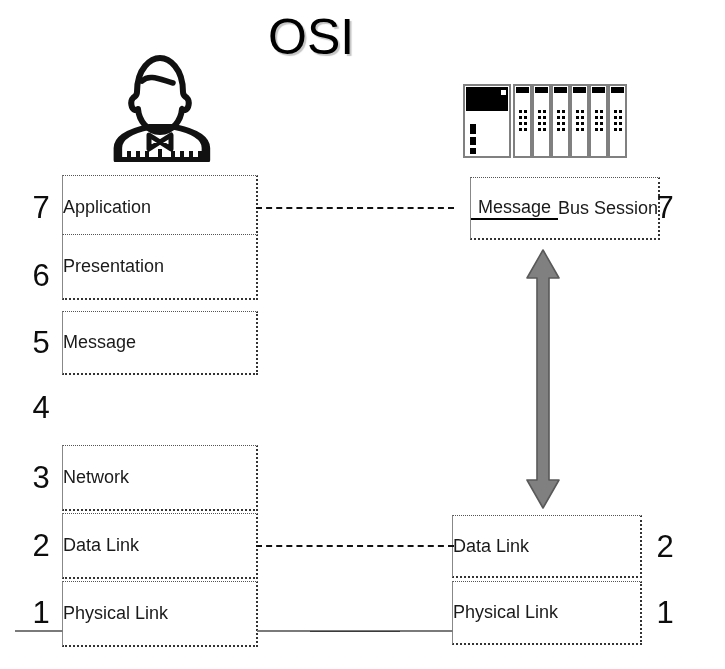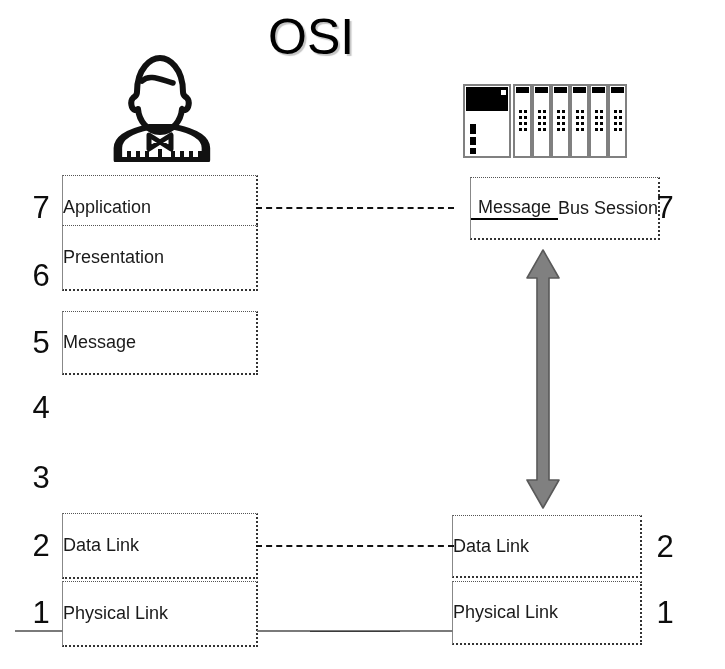--- a/index.html
+++ b/index.html
@@ -259,25 +259,28 @@
   <div class="num num-left" style="top:260px">6</div>
   <div class="num num-left" style="top:327px">5</div>
   <div class="num num-left" style="top:392px">4</div>
   <div class="num num-left" style="top:462px">3</div>
   <div class="num num-left" style="top:530px">2</div>
   <div class="num num-left" style="top:597px">1</div>
 
   <div class="layer-box osi-box" style="top:175px;height:66px">
     <span class="layer-label">Application</span>
   </div>
-  <div class="layer-box osi-box" style="top:225px;height:66px">
+  <div class="layer-box osi-box" style="top:234px;height:66px">
     <span class="layer-label">Presentation</span>
   </div>
   <div class="layer-box osi-box" style="top:311px;height:64px">
     <span class="layer-label">Message</span>
+  </div>
+  <div class="layer-box osi-box" style="top:445px;height:66px">
+    <span class="layer-label">Network</span>
   </div>
   <div class="layer-box osi-box" style="top:513px;height:66px">
     <span class="layer-label">Data Link</span>
   </div>
   <div class="layer-box osi-box" style="top:581px;height:66px">
     <span class="layer-label">Physical Link</span>
   </div>
 
   <div class="layer-box epa-box split-box" style="top:177px;height:63px">
     <div class="split-half top">

